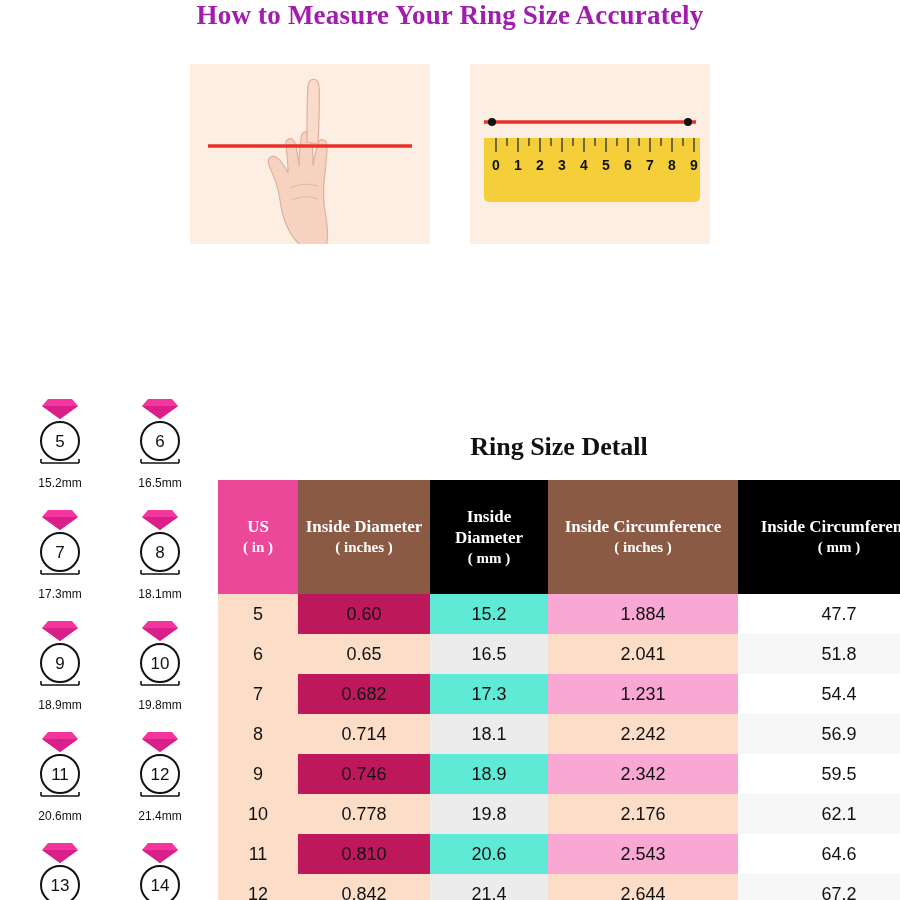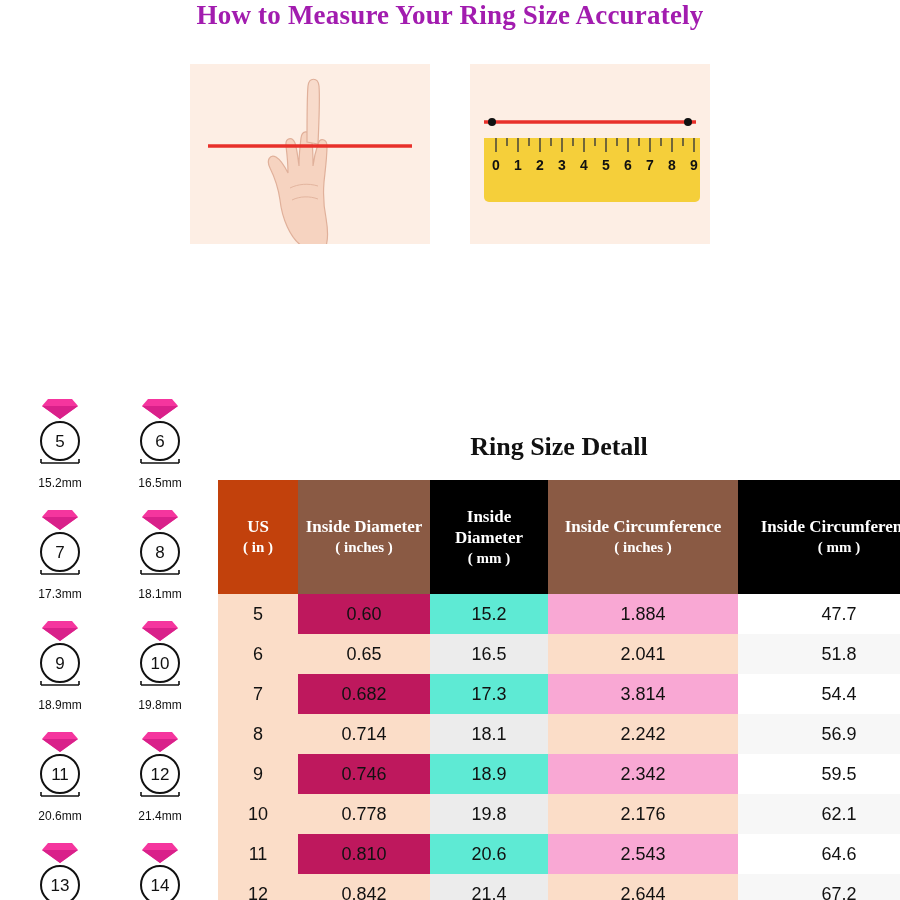--- a/index.html
+++ b/index.html
@@ -113,21 +113,21 @@
     font-family: "Liberation Serif", serif;
     font-weight: bold;
     color: #ffffff;
     font-size: 17px;
     line-height: 21px;
     padding: 10px 4px;
     height: 94px;
     vertical-align: middle;
     text-align: center;
   }
-  th.c0 { background: #c2410c; width: 72px; }
+  th.c0 { background: #ec4899; width: 72px; }
   th.c1 { background: #8a5a44; width: 124px; }
   th.c2 { background: #000000; width: 110px; }
   th.c3 { background: #8a5a44; width: 182px; }
   th.c4 { background: #000000; width: 194px; }
 
   th .sub {
     font-size: 15px;
     display: block;
     font-weight: bold;
   }
@@ -398,21 +398,21 @@
         <td class="c0">6</td>
         <td class="c1">0.65</td>
         <td class="c2">16.5</td>
         <td class="c3">2.041</td>
         <td class="c4">51.8</td>
       </tr>
       <tr>
         <td class="c0">7</td>
         <td class="c1">0.682</td>
         <td class="c2">17.3</td>
-        <td class="c3">3.814</td>
+        <td class="c3">1.231</td>
         <td class="c4">54.4</td>
       </tr>
       <tr class="alt">
         <td class="c0">8</td>
         <td class="c1">0.714</td>
         <td class="c2">18.1</td>
         <td class="c3">2.242</td>
         <td class="c4">56.9</td>
       </tr>
       <tr>

